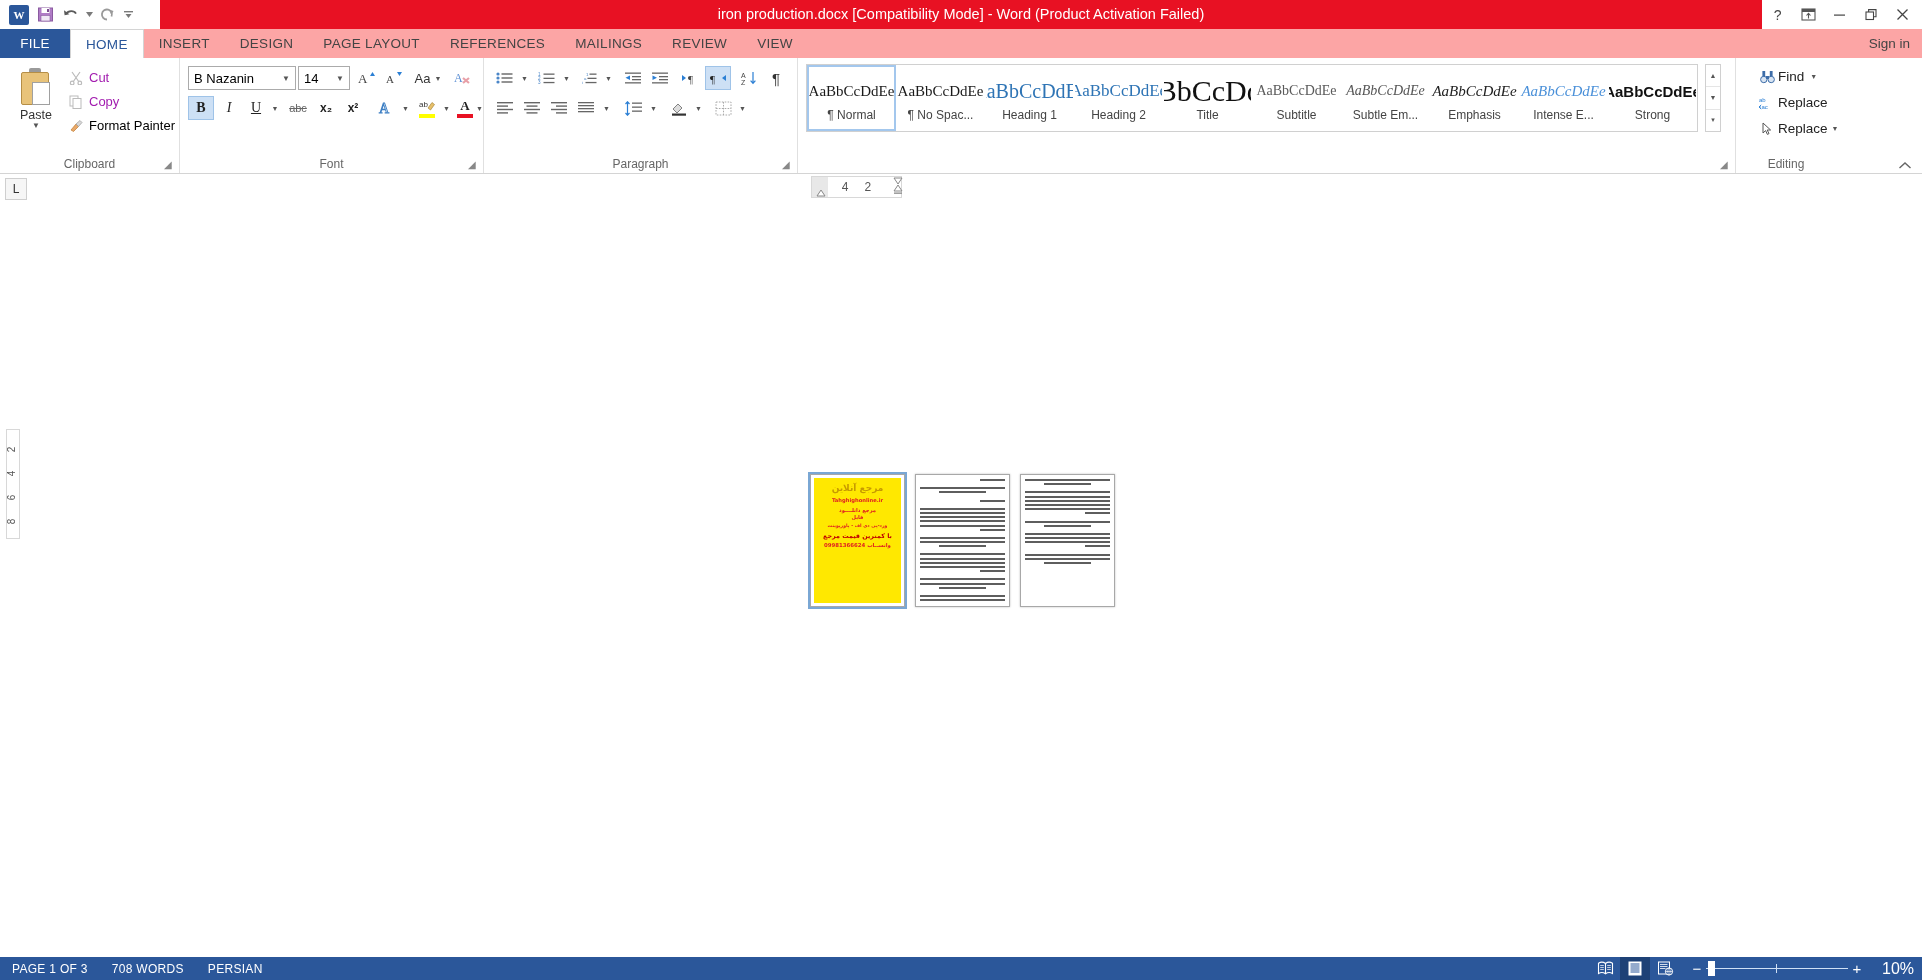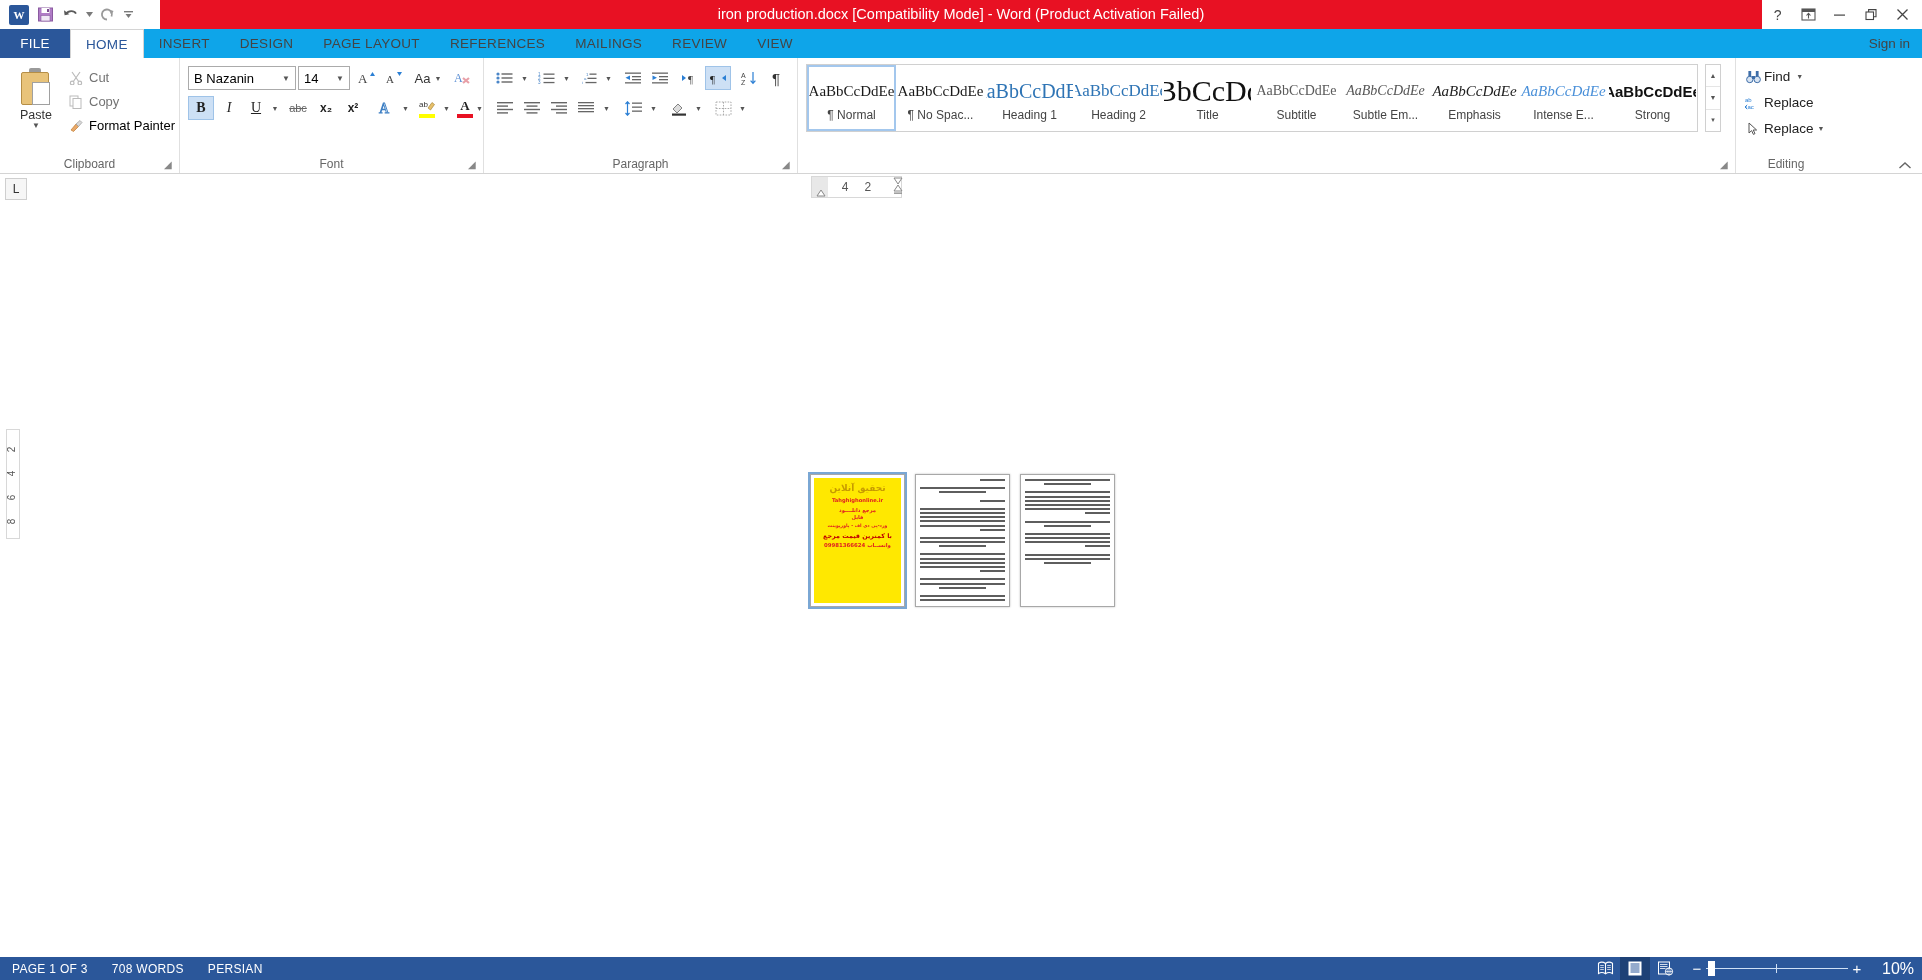--- a/index.html
+++ b/index.html
@@ -41,21 +41,21 @@
     padding-right: 4px;
   }
   .win-btn {
     width: 34px; height: 29px; display: flex; align-items: center; justify-content: center;
     color: #444; font-size: 14px; cursor: pointer;
   }
 
   
   #tabstrip {
     position: absolute; top: 29px; left: 0; width: 1922px; height: 29px;
-    background: #0ea5e9;
+    background: #fca5a5;
   }
   #tabs { display: flex; height: 29px; align-items: stretch; }
   .tab {
     padding: 0 15px; display: flex; align-items: center; justify-content: center;
     font-size: 13.5px; color: #444; letter-spacing: .3px; cursor: pointer;
     text-transform: uppercase;
   }
   .tab.file { background: #2b579a; color: #fff; min-width: 70px; }
   .tab.active { color: #2b579a; border: 1px solid #d4d4d4; border-bottom: none;
                 background: #fff; position: relative; z-index: 3; }
@@ -97,21 +97,21 @@
   .cb-page { position: absolute; left: 13px; top: 14px; width: 18px; height: 23px;
              background: #fff; border: 1px solid #a0a0a0; }
   .paste-label { font-size: 12.5px; color: #333; margin-top: 2px; }
   .paste-caret { font-size: 8px; color: #555; line-height: 8px; }
   .cb-item {
     position: absolute; left: 62px; height: 23px; display: flex; align-items: center;
     font-size: 13px; cursor: pointer; padding: 0 4px;
   }
   .cb-item .ico { width: 20px; display: flex; align-items: center; justify-content: center;
                   margin-right: 3px; }
-  .cb-disabled { color: #737373; justify-content: center; }
+  .cb-disabled { color: #a21caf; justify-content: center; }
 
   
   #g-font { left: 180px; width: 304px; }
   #font-name-box {
     position: absolute; left: 8px; top: 8px; width: 108px; height: 24px;
     border: 1px solid #ababab; background: #fff; display: flex; align-items: center;
     padding-left: 5px; font-size: 13px; cursor: text;
   }
   #font-size-box {
     position: absolute; left: 118px; top: 8px; width: 52px; height: 24px;
@@ -149,21 +149,21 @@
   #style-scroll {
     position: absolute; right: 14px; top: 6px; width: 16px; height: 68px;
     border: 1px solid #d0d0d0; display: flex; flex-direction: column;
   }
   .ss-btn { flex: 1; display: flex; align-items: center; justify-content: center;
             font-size: 7px; color: #555; cursor: pointer; border-bottom: 1px solid #e5e5e5; }
 
   
   #g-editing { left: 1736px; width: 186px; border-right: none; }
   .ed-item {
-    position: absolute; left: 2px; height: 25px; display: flex; align-items: center;
+    position: absolute; left: 16px; height: 25px; display: flex; align-items: center;
     font-size: 13.5px; color: #222; cursor: pointer; padding: 0 4px;
   }
   .ed-item .ico { width: 22px; display: flex; align-items: center; justify-content: center; }
   #collapse-ribbon {
     position: absolute; right: 10px; bottom: 2px; font-size: 12px; color: #666; cursor: pointer;
   }
 
   
   #docarea {
     position: absolute; top: 174px; left: 0; width: 1922px; height: 798px;
@@ -705,21 +705,21 @@
     <div class="vr-num" style="top:14px">2</div>
     <div class="vr-num" style="top:38px">4</div>
     <div class="vr-num" style="top:62px">6</div>
     <div class="vr-num" style="top:86px">8</div>
   </div>
 
   <div id="pages">
 
     <div class="page selected">
       <div class="yellow-page">
-        <div class="yl-line" style="font-size:9px;font-weight:bold;color:#c79a00;margin-top:3px">تحقیق آنلاین</div>
+        <div class="yl-line" style="font-size:9px;font-weight:bold;color:#c79a00;margin-top:3px">مرجع آنلاین</div>
         <div class="yl-line" style="font-size:5.2px;font-weight:bold;color:#e02020;margin-top:5px">Tahghighonline.ir</div>
         <div class="yl-line" style="font-size:5.2px;font-weight:bold;color:#e02020;margin-top:4px">مرجع دانلــــود</div>
         <div class="yl-line" style="font-size:5.2px;font-weight:bold;color:#e02020;margin-top:2px">فایل</div>
         <div class="yl-line" style="font-size:4.6px;font-weight:bold;color:#e02020;margin-top:3px">ورد-پی دی اف - پاورپوینت</div>
         <div class="yl-line" style="font-size:6.4px;font-weight:bold;color:#c00000;margin-top:4px">با کمترین قیمت مرجع</div>
         <div class="yl-line" style="font-size:5.4px;font-weight:bold;color:#e02020;margin-top:4px">09981366624 واتســاب</div>
       </div>
     </div>
 
     <div class="page">

